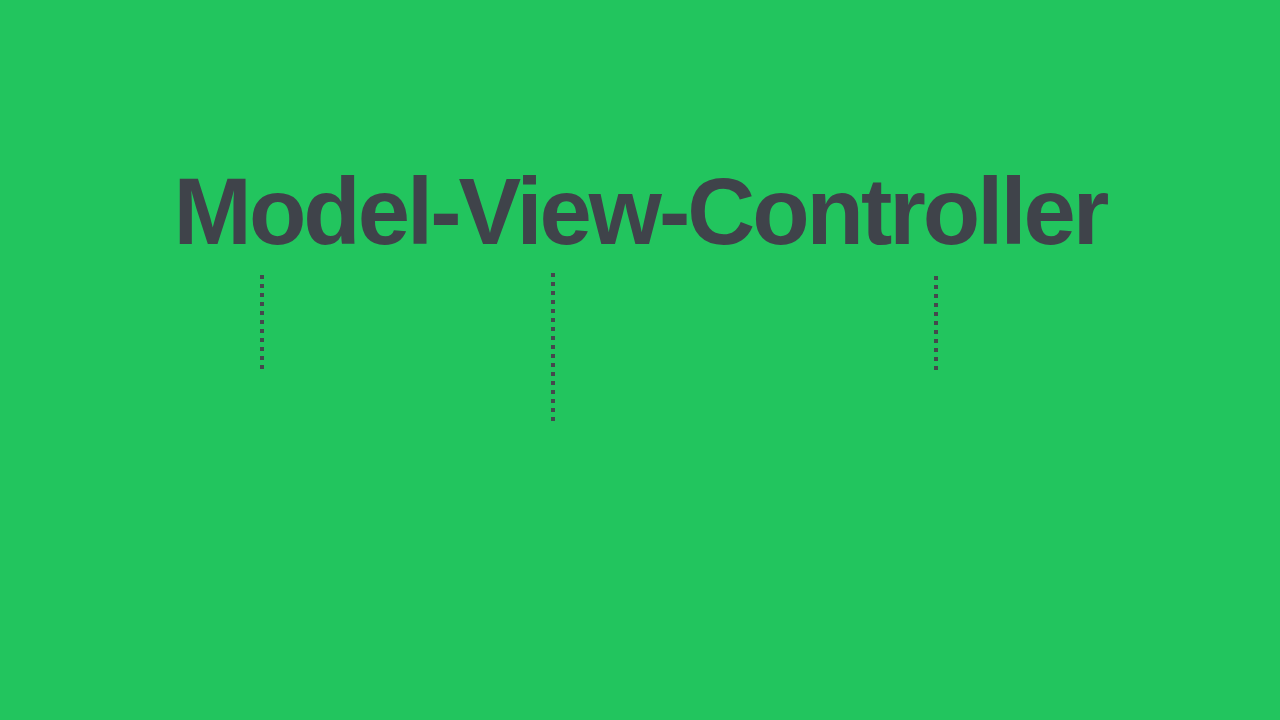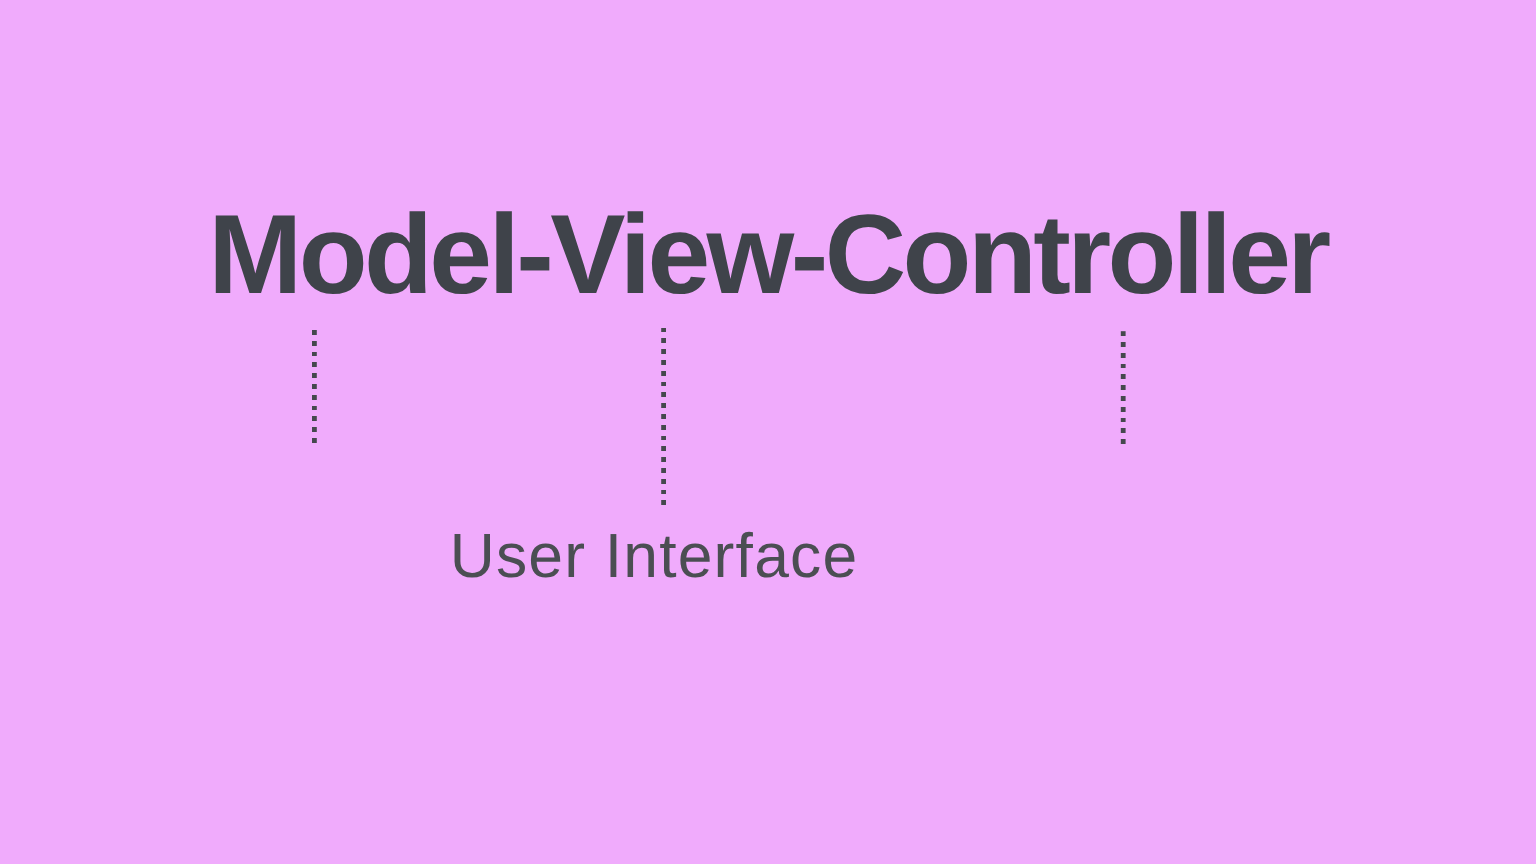--- a/index.html
+++ b/index.html
@@ -4,21 +4,21 @@
 <style>
   html, body {
     margin: 0;
     padding: 0;
     background: #ffffff;
   }
   .stage {
     position: relative;
     width: 1280px;
     height: 720px;
-    background: #f0abfc;
+    background: #22c55e;
     overflow: hidden;
     font-family: "Liberation Sans", sans-serif;
   }
   .title {
     position: absolute;
     top: 165px;
     left: 0;
     width: 1280px;
     margin: 0;
     text-align: center;
@@ -61,16 +61,15 @@
 
   <h1 class="title">Model-View-Controller</h1>
 
   <div class="connector c1"></div>
 
   <div class="connector c2"></div>
 
   <div class="connector c3"></div>
 
 
-  <div class="label l2">User Interface</div>
 
 
 </div>
 
 </body></html>

